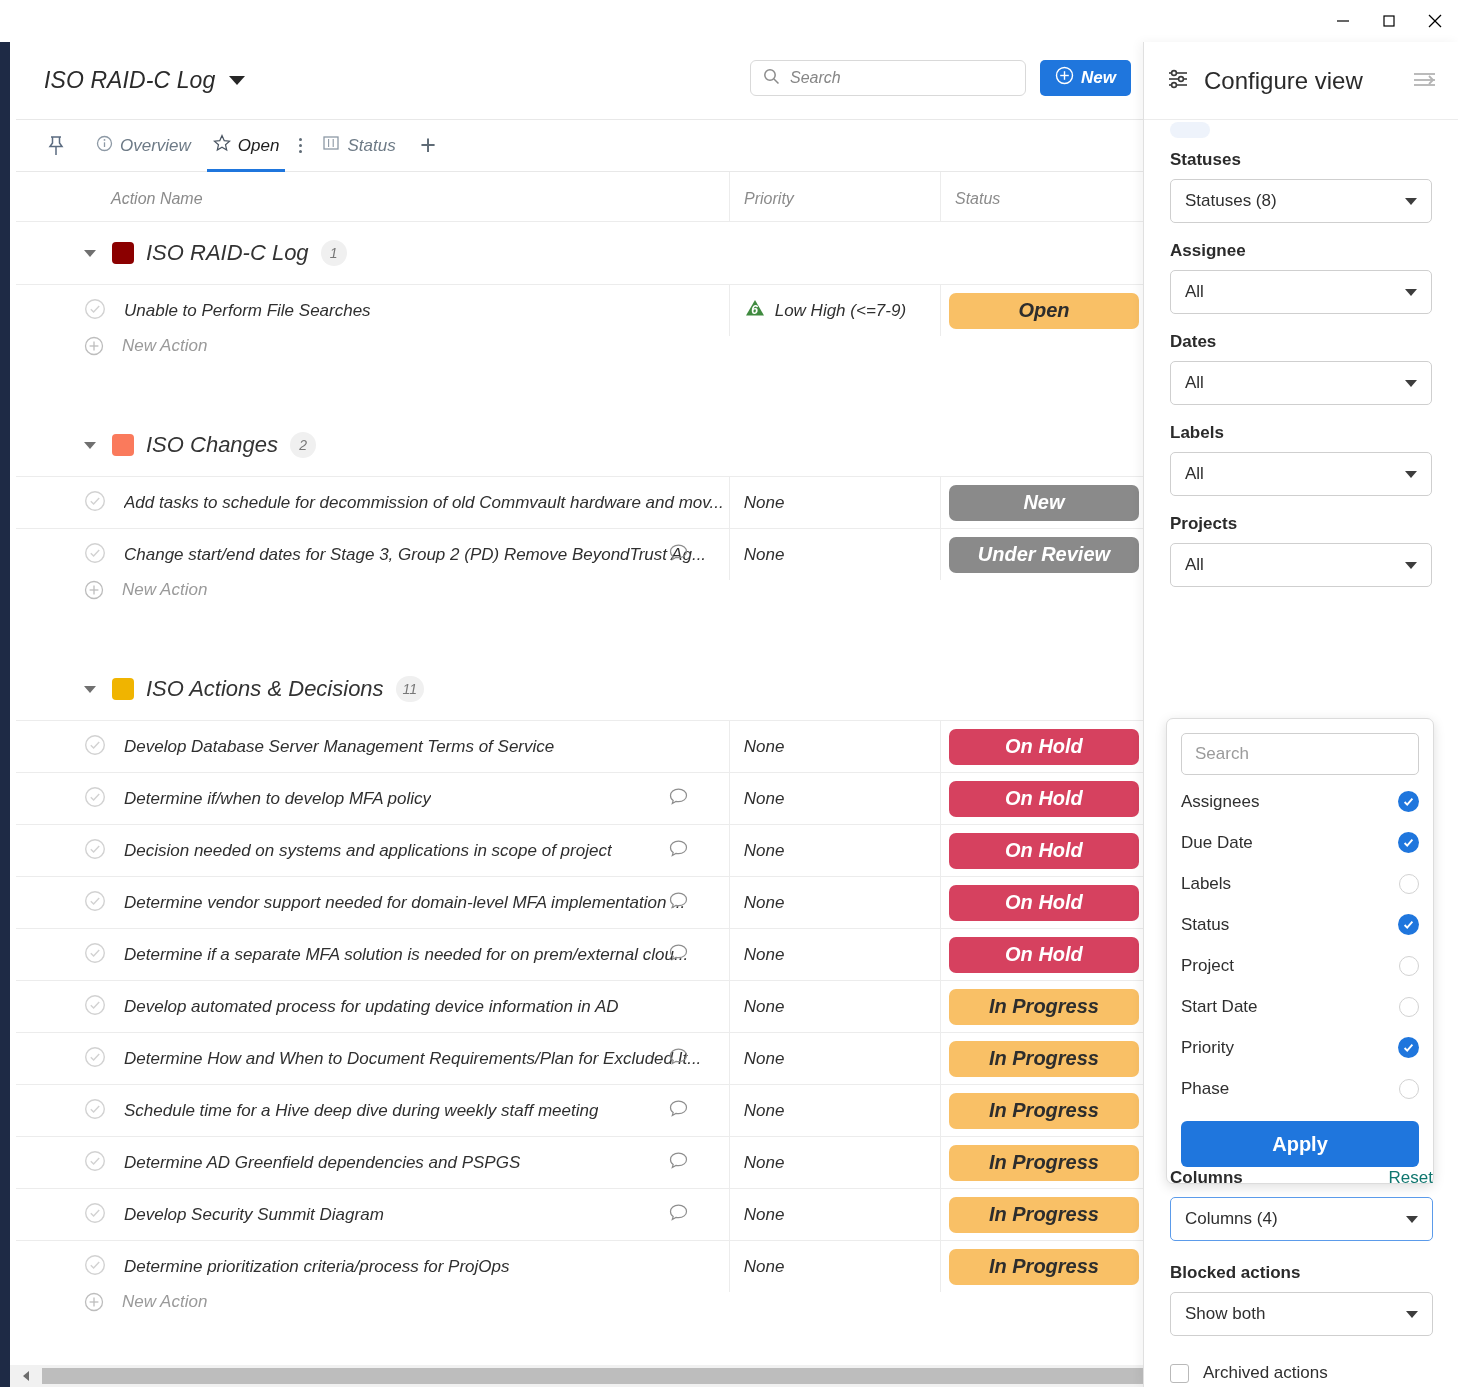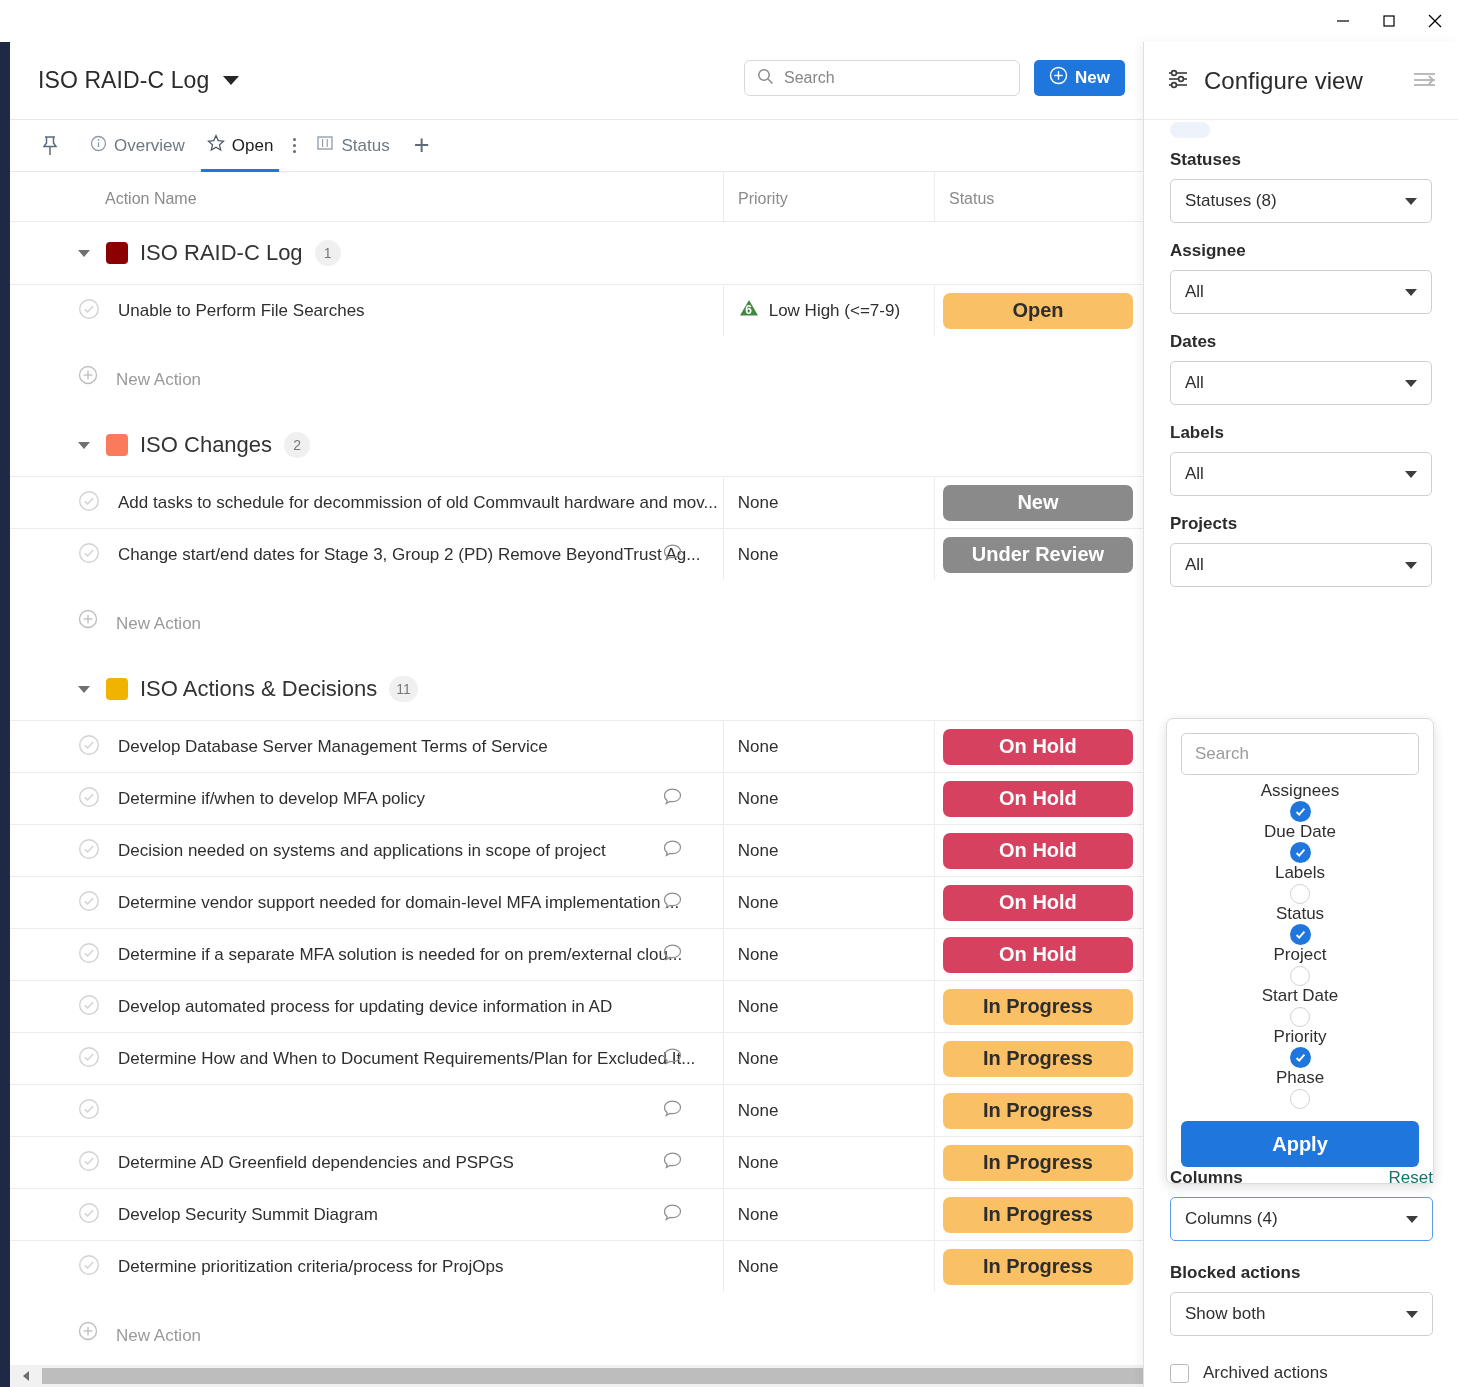--- a/index.html
+++ b/index.html
@@ -23,22 +23,22 @@
   .wbtn svg { display:block; }
 
   
   .left-rail {
     position:absolute; left:0; top:42px; width:10px; height:1345px;
     background:#1e2a45;
   }
 
   
   .main {
-    position:absolute; left:10px; top:42px; width:1133px; height:1345px;
-    background:#ffffff; overflow:hidden;
+    position:absolute; left:16px; top:42px; width:1133px; height:1345px;
+    background:#ffffff; overflow:hidden;font-style:italic;
   }
 
   .topbar {
     position:relative; height:78px; border-bottom:1px solid #e8e8e8;
     display:flex; align-items:center; padding:0 0 0 28px;
   }
   .proj-title {
     font-size:23px; color:#2b2b2b; font-weight:400; letter-spacing:.1px;
   }
   .proj-caret {
@@ -124,21 +124,21 @@
   .cell-stat {
     width:220px; border-left:1px solid #ececec; display:flex; align-items:center;
     padding-left:8px;
   }
   .badge {
     height:36px; min-width:190px; border-radius:7px; color:#fff;
     display:flex; align-items:center; justify-content:center;
     font-size:20px; font-weight:bold; padding:0 16px; white-space:nowrap;
   }
   .new-action {
-    display:flex; align-items:flex-end; gap:18px; height:54px; padding-left:68px;
+    display:flex; align-items:flex-start; gap:18px; height:54px; padding-left:68px;
     font-size:17px; color:#9a9a9a; cursor:pointer;
   }
   .spacer24 { height:24px; }
 
   
   .hscroll {
     position:absolute; left:10px; bottom:0; width:1133px; height:22px;
     background:#f1f1f1; display:flex; align-items:center;
   }
   .hscroll .arrow { width:32px;height:22px;display:flex;align-items:center;justify-content:center;cursor:pointer;}
@@ -182,21 +182,21 @@
     background:#fff; border:1px solid #dcdcdc; border-radius:7px;
     box-shadow:0 3px 12px rgba(0,0,0,.13); padding:14px 14px 16px 14px;
   }
   .pop-search {
     height:42px; border:1px solid #cfcfcf; border-radius:5px;
     display:flex;align-items:center;padding:0 13px;font-size:17px;color:#9b9b9b;
     margin-bottom:6px;
   }
   .pop-row {
     height:41px; display:flex; align-items:center; justify-content:space-between;
-    font-size:17px; color:#2f2f2f; cursor:pointer;flex-direction:column;
+    font-size:17px; color:#2f2f2f; cursor:pointer;
   }
   .chk-on {
     width:21px;height:21px;border-radius:50%;background:#1f76dd;
     display:flex;align-items:center;justify-content:center;
   }
   .chk-off { width:20px;height:20px;border-radius:50%;border:1.5px solid #d2d2d2; background:#fff;}
   .apply-btn {
     margin-top:12px; height:46px; background:#1f76dd; border-radius:6px; color:#fff;
     font-size:20px; font-weight:bold; display:flex;align-items:center;justify-content:center;
     cursor:pointer;
@@ -522,20 +522,21 @@
             <div class="cell-stat">
               <span class="badge" style="background:#f9c066;color:#2d2d2d;">In Progress</span>
             </div>
           </div>
           <div class="row">
             <div class="cell-name">
               <span><svg width="22" height="22" viewBox="0 0 22 22">
                   <circle cx="11" cy="11" r="9.3" fill="none" stroke="#d2d2d2" stroke-width="1.4"></circle>
                   <polyline points="6.8,11.2 9.6,14 15.2,8" fill="none" stroke="#d2d2d2" stroke-width="1.4"></polyline>
                 </svg></span>
+              <span class="task-text">Schedule time for a Hive deep dive during weekly staff meeting</span>
               <span class="chat-ico"><svg width="21" height="21" viewBox="0 0 21 21">
                   <path d="M10.5 2.6c4.6 0 8 2.8 8 6.3s-3.4 6.3-8 6.3c-.9 0-1.8-.1-2.6-.3l-3.6 2 .9-2.9C3.4 12.8 2.5 11.1 2.5 8.9c0-3.5 3.4-6.3 8-6.3z" fill="none" stroke="#8e8e8e" stroke-width="1.2"></path>
                 </svg></span>
             </div>
             <div class="cell-pri">
               <span>None</span>
             </div>
             <div class="cell-stat">
               <span class="badge" style="background:#f9c066;color:#2d2d2d;">In Progress</span>
             </div>

